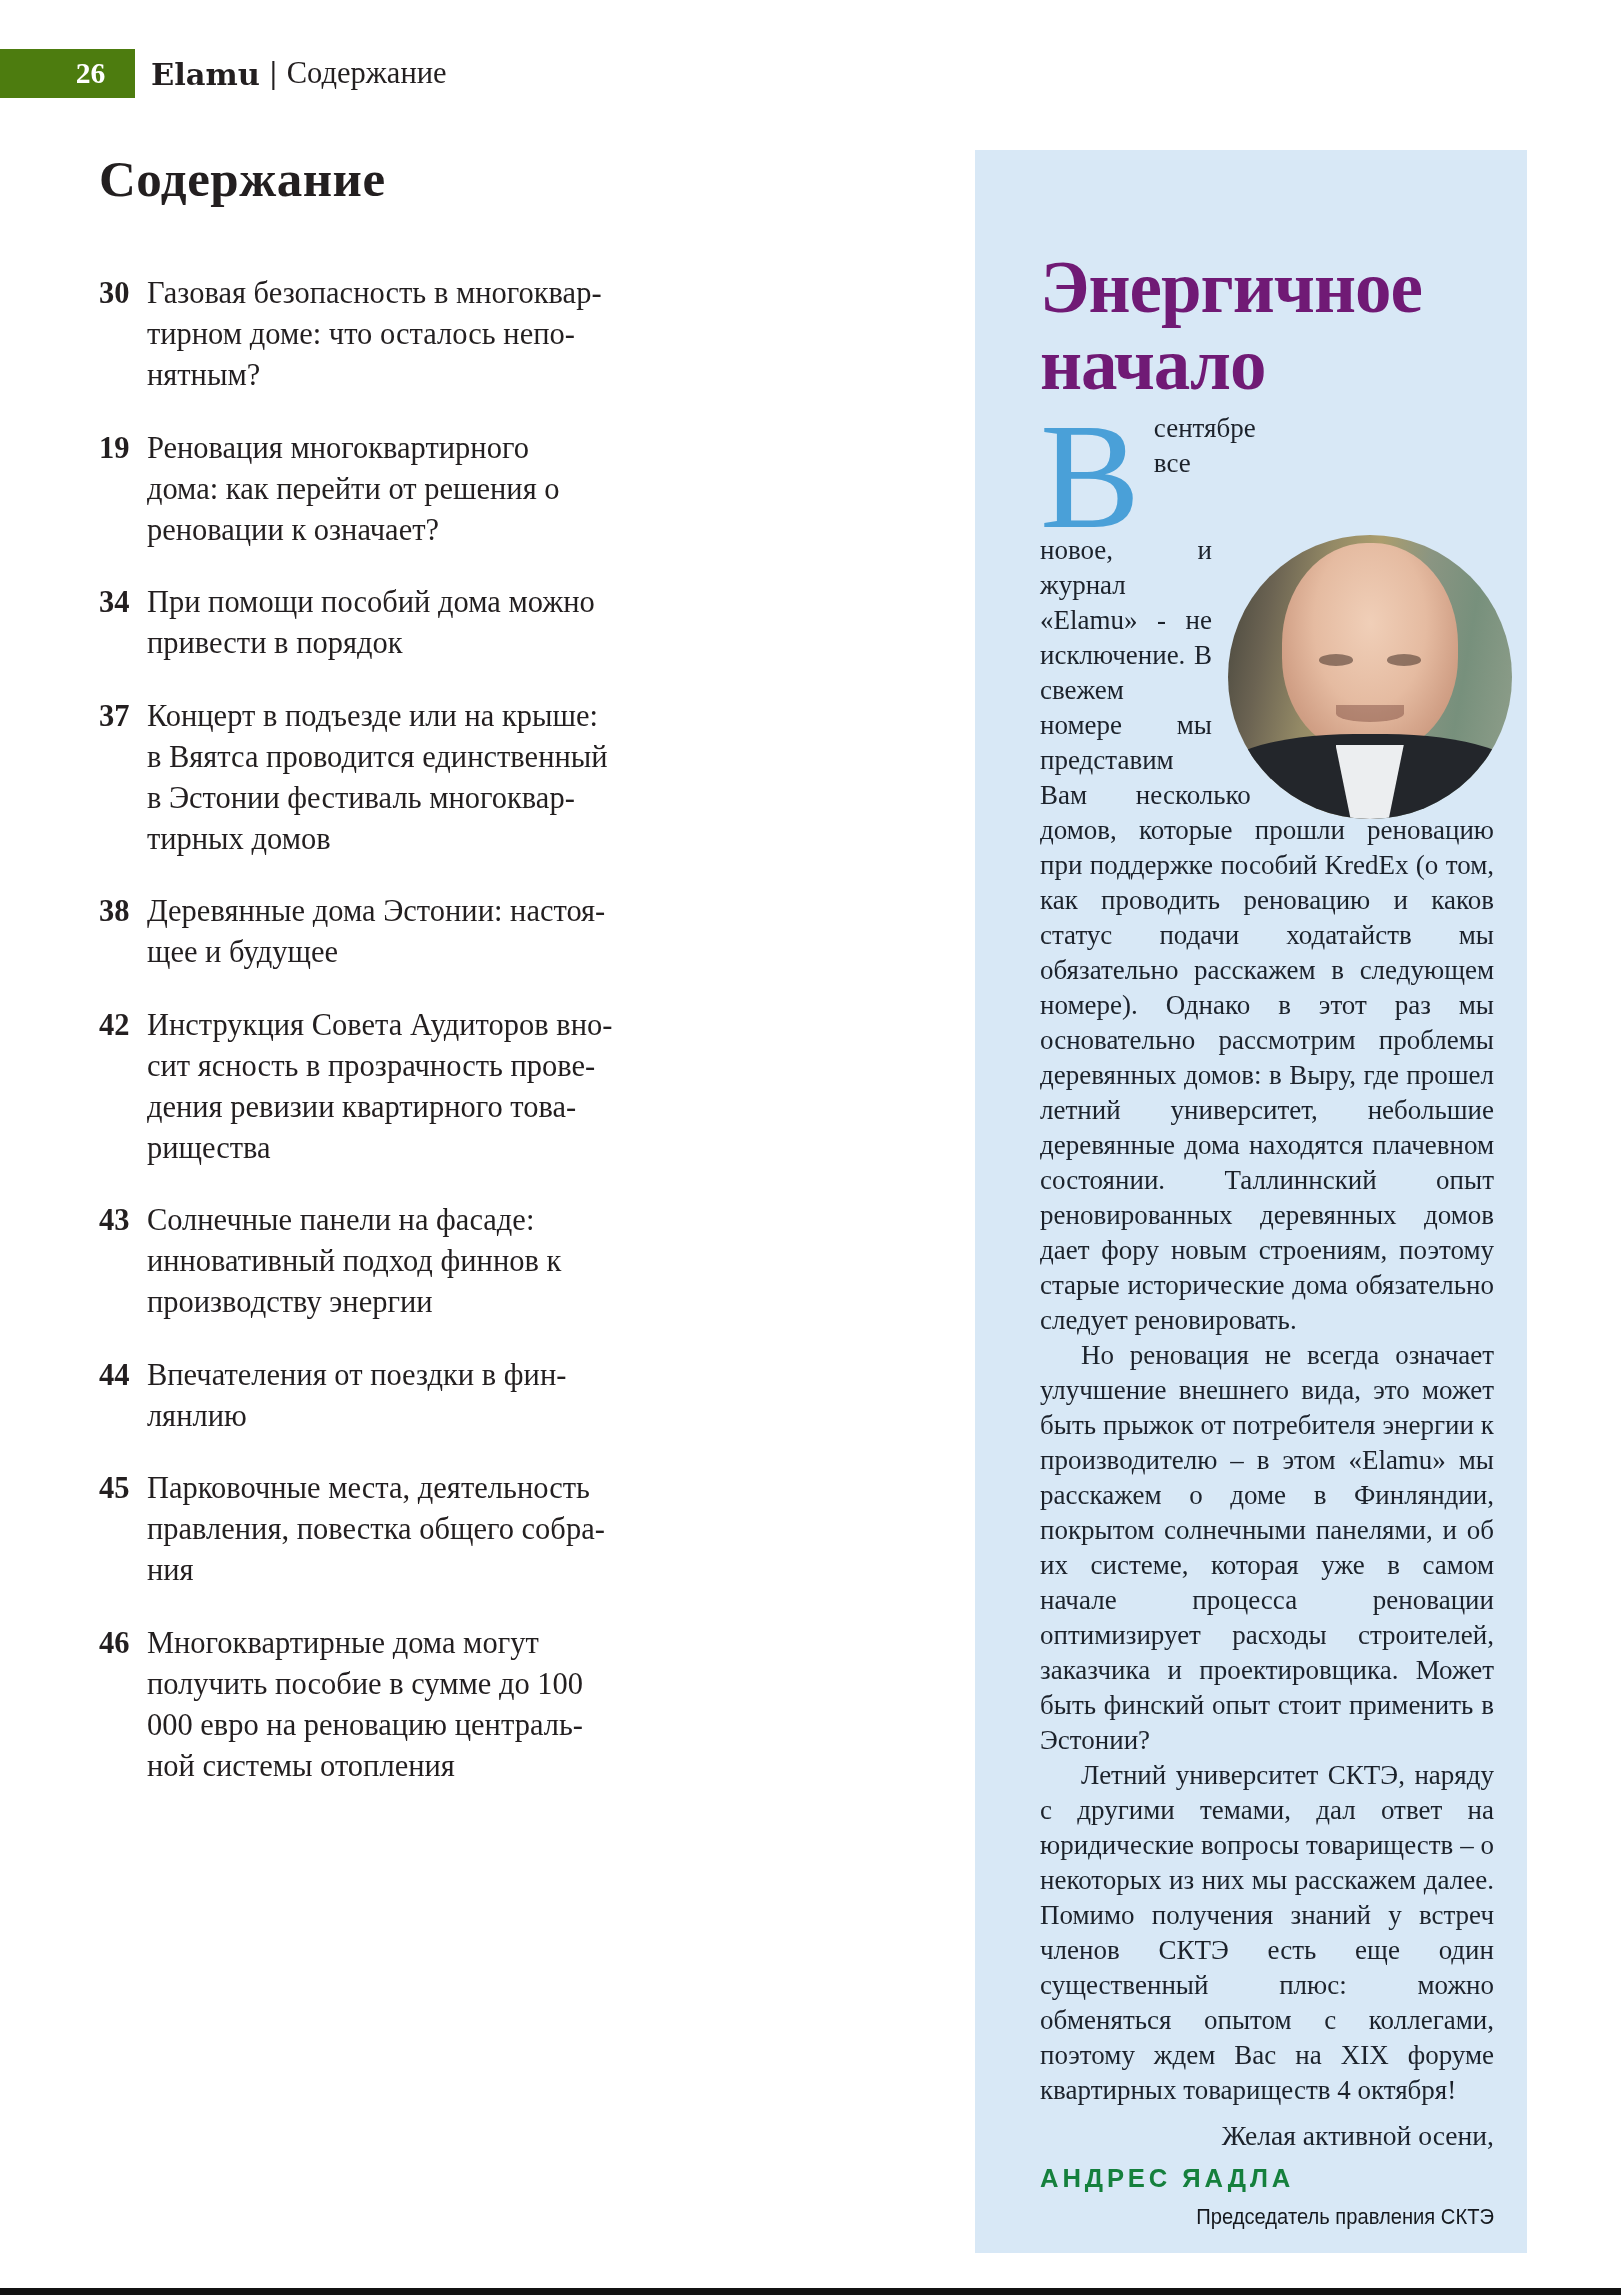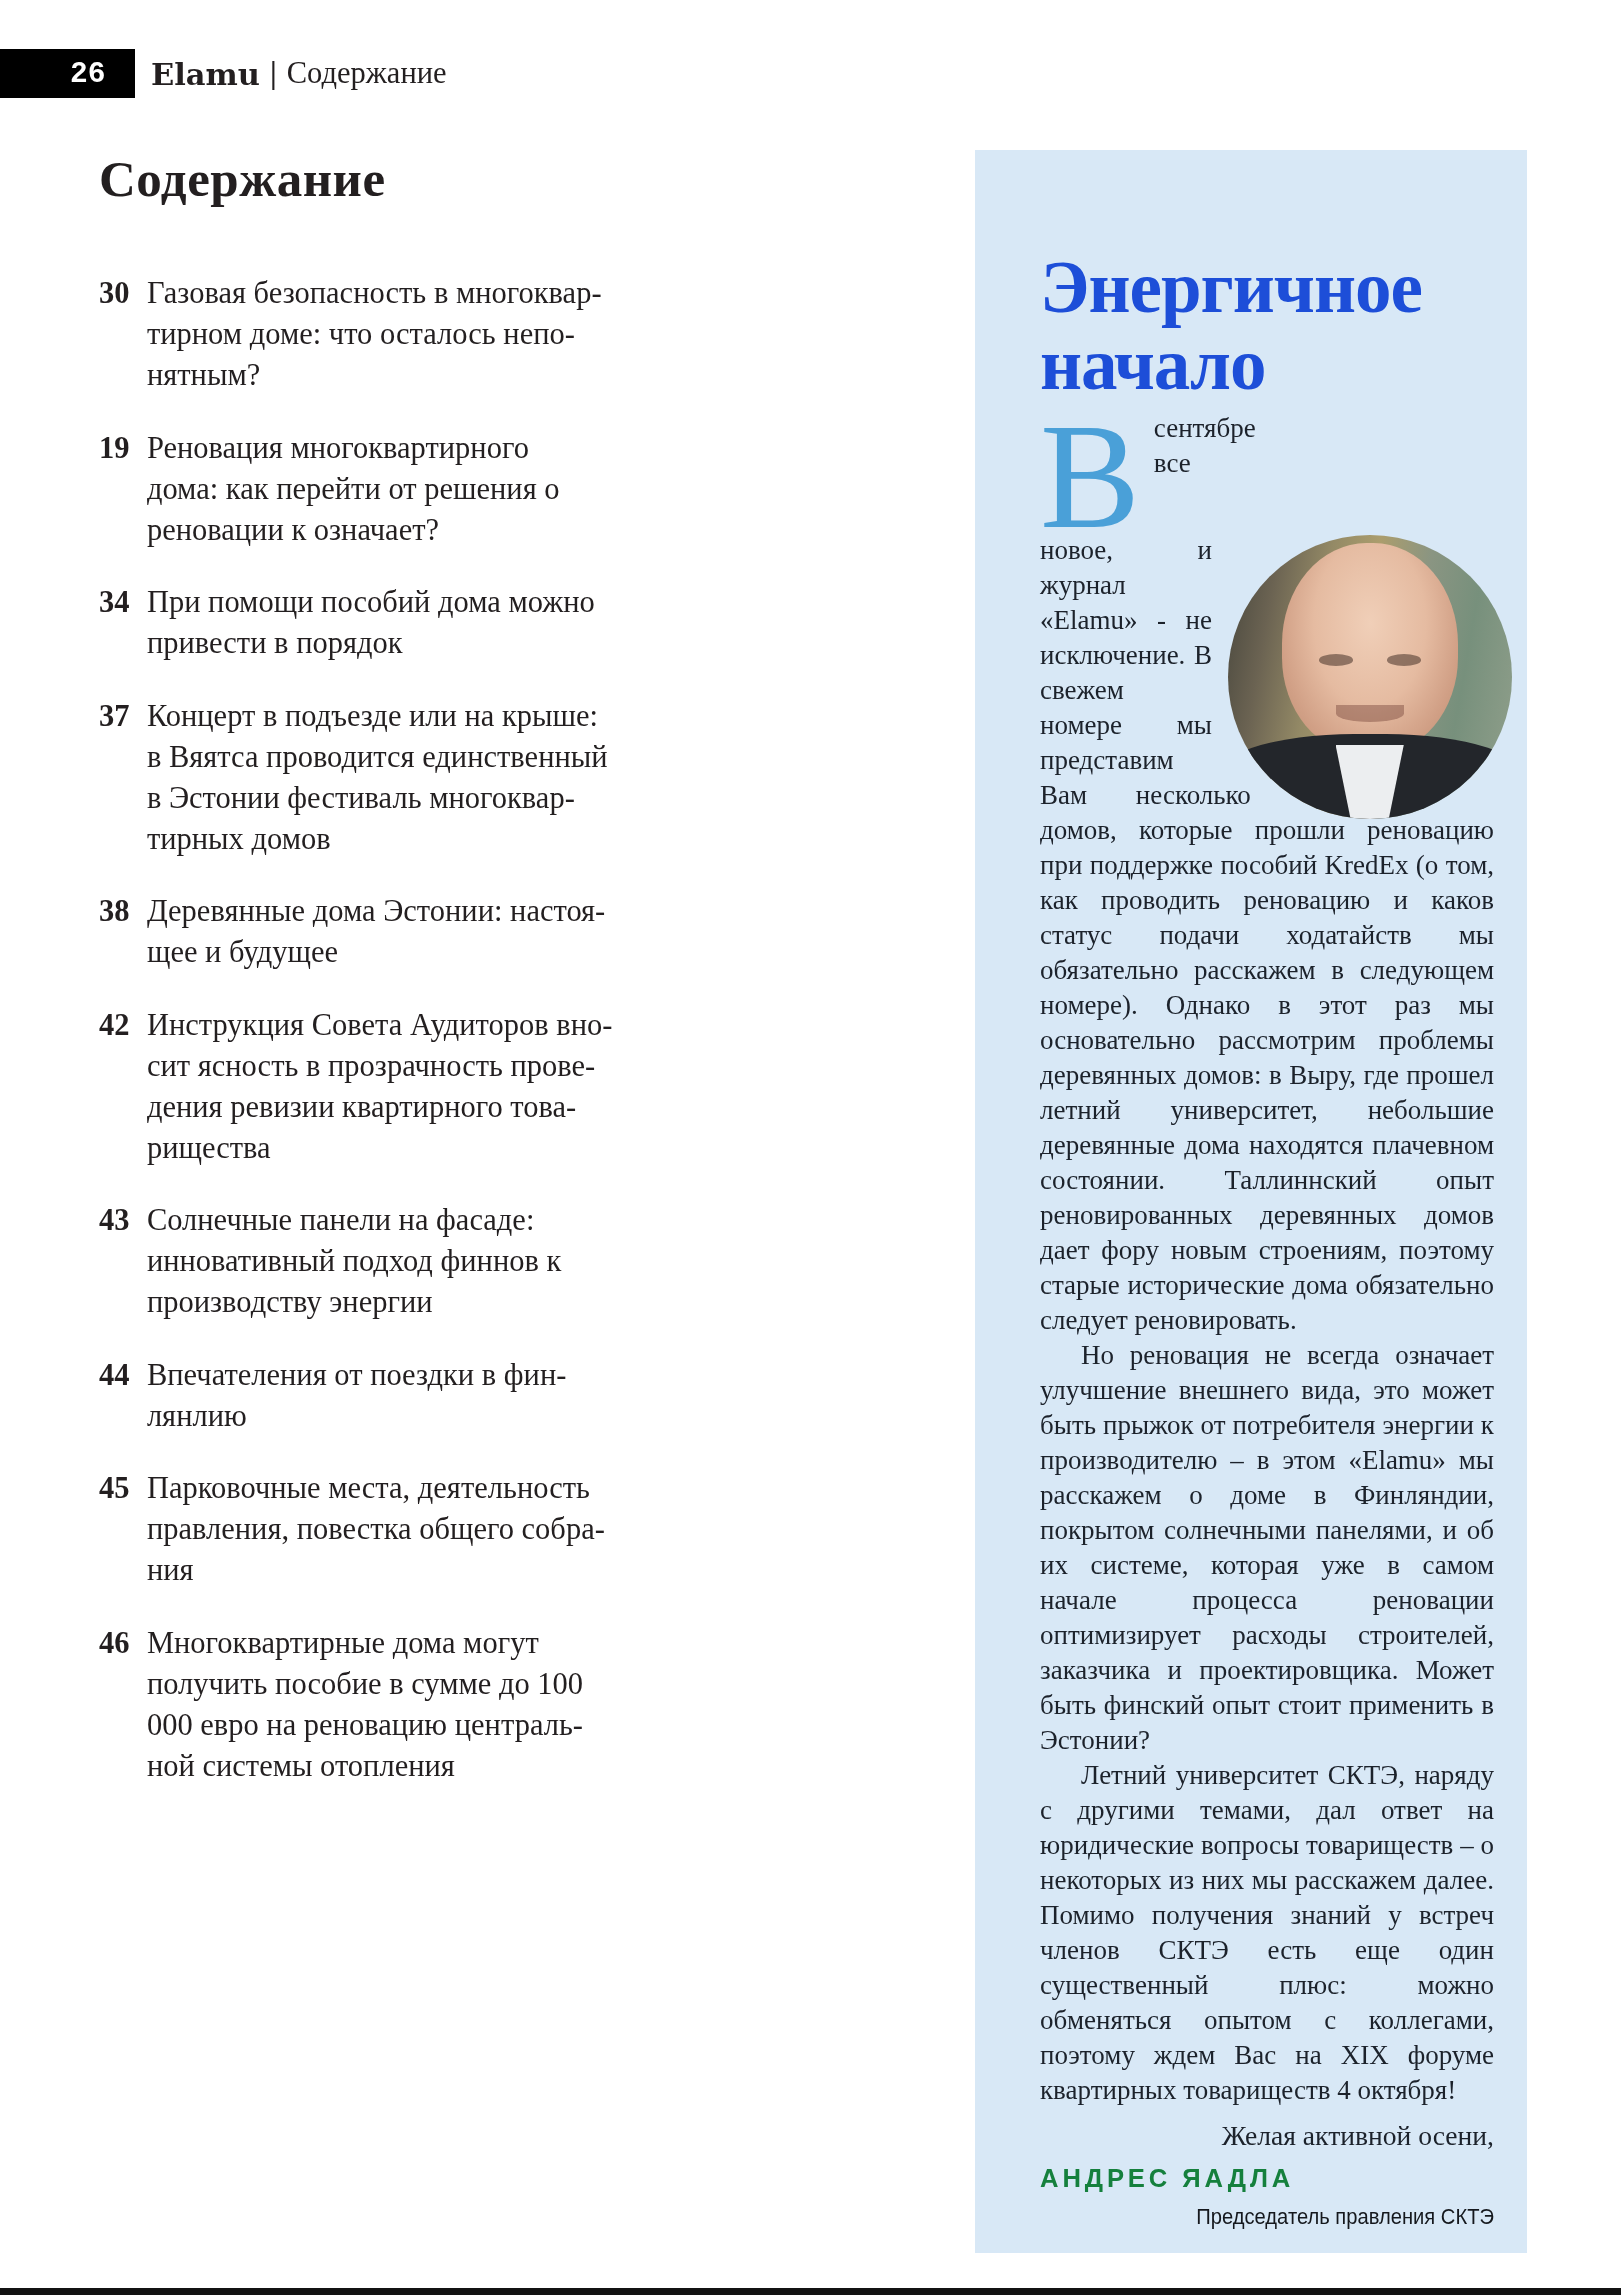--- a/index.html
+++ b/index.html
@@ -1,41 +1,41 @@
 <!DOCTYPE html>
 <html><head>
 <meta charset="utf-8">
 <style>
   * { margin:0; padding:0; box-sizing:border-box; }
   html,body { width:1621px; height:2295px; background:#ffffff; position:relative;
               font-family:"Liberation Serif", serif; color:#231f20; }
 
   
   .page-badge { position:absolute; left:0; top:49px; width:135px; height:49px;
-    background:#000000; color:#ffffff; display:flex; align-items:center; justify-content:flex-end;
-    padding-right:29.6px; font-family:Liberation Mono, monospace; font-weight:bold; font-size:29.6px;padding-left:12px; }
+    background:#4d7c0f; color:#ffffff; display:flex; align-items:center; justify-content:flex-end;
+    padding-right:29.6px; font-family:Liberation Serif, serif; font-weight:bold; font-size:29.6px;padding-left:12px; }
   .header-title { position:absolute; left:151px; top:49px; height:49px;
     display:flex; align-items:center; gap:10px; font-size:30.5px; }
   .header-brand { font-family:"DejaVu Serif", serif; font-weight:bold; }
   .header-sep   { font-weight:bold; }
   .header-section { font-family:"Liberation Serif", serif; }
 
   
   .toc { position:absolute; left:99px; top:150px; width:709px; }
   .toc-title { font-size:51px; font-weight:bold; letter-spacing:0.5px; }
   .toc-list { list-style:none; margin-top:65px; }
   .toc-item { display:flex; margin-bottom:31.5px; font-size:30.5px; line-height:41px; }
   .toc-num { font-weight:bold; width:39px; flex:0 0 39px; }
   .toc-text { margin-left:8.9px; white-space:pre-line; }
 
   
   .panel { position:absolute; left:975px; top:150px; width:552px; height:2103px;
     background:#d8e8f6; padding:99px 33px 0 65px; color:#1c222b; }
   .panel-title { font-size:73px; line-height:77px; font-weight:bold; white-space:pre-line;
-    color:#1d4ed8; margin-bottom:7.9px; letter-spacing:-1px; }
+    color:#701a75; margin-bottom:7.9px; letter-spacing:-1px; }
   .panel-body { font-size:27px; line-height:35px; text-align:justify; }
   .panel-body p { margin:0; }
   .panel-body p.indent { text-indent:41px; }
   .dropcap { float:left; font-size:150px; line-height:114px; color:#4aa0d8;
     margin:7.9px 13.8px 0 0; font-weight:normal; }
 
   
   .portrait { float:right; width:284px; height:284px; border-radius:50%;
     shape-outside:circle(50% at 50% 50%); shape-margin:9.9px;
     margin:124px -17.7px 9.9px 15.8px; position:relative; overflow:hidden;

